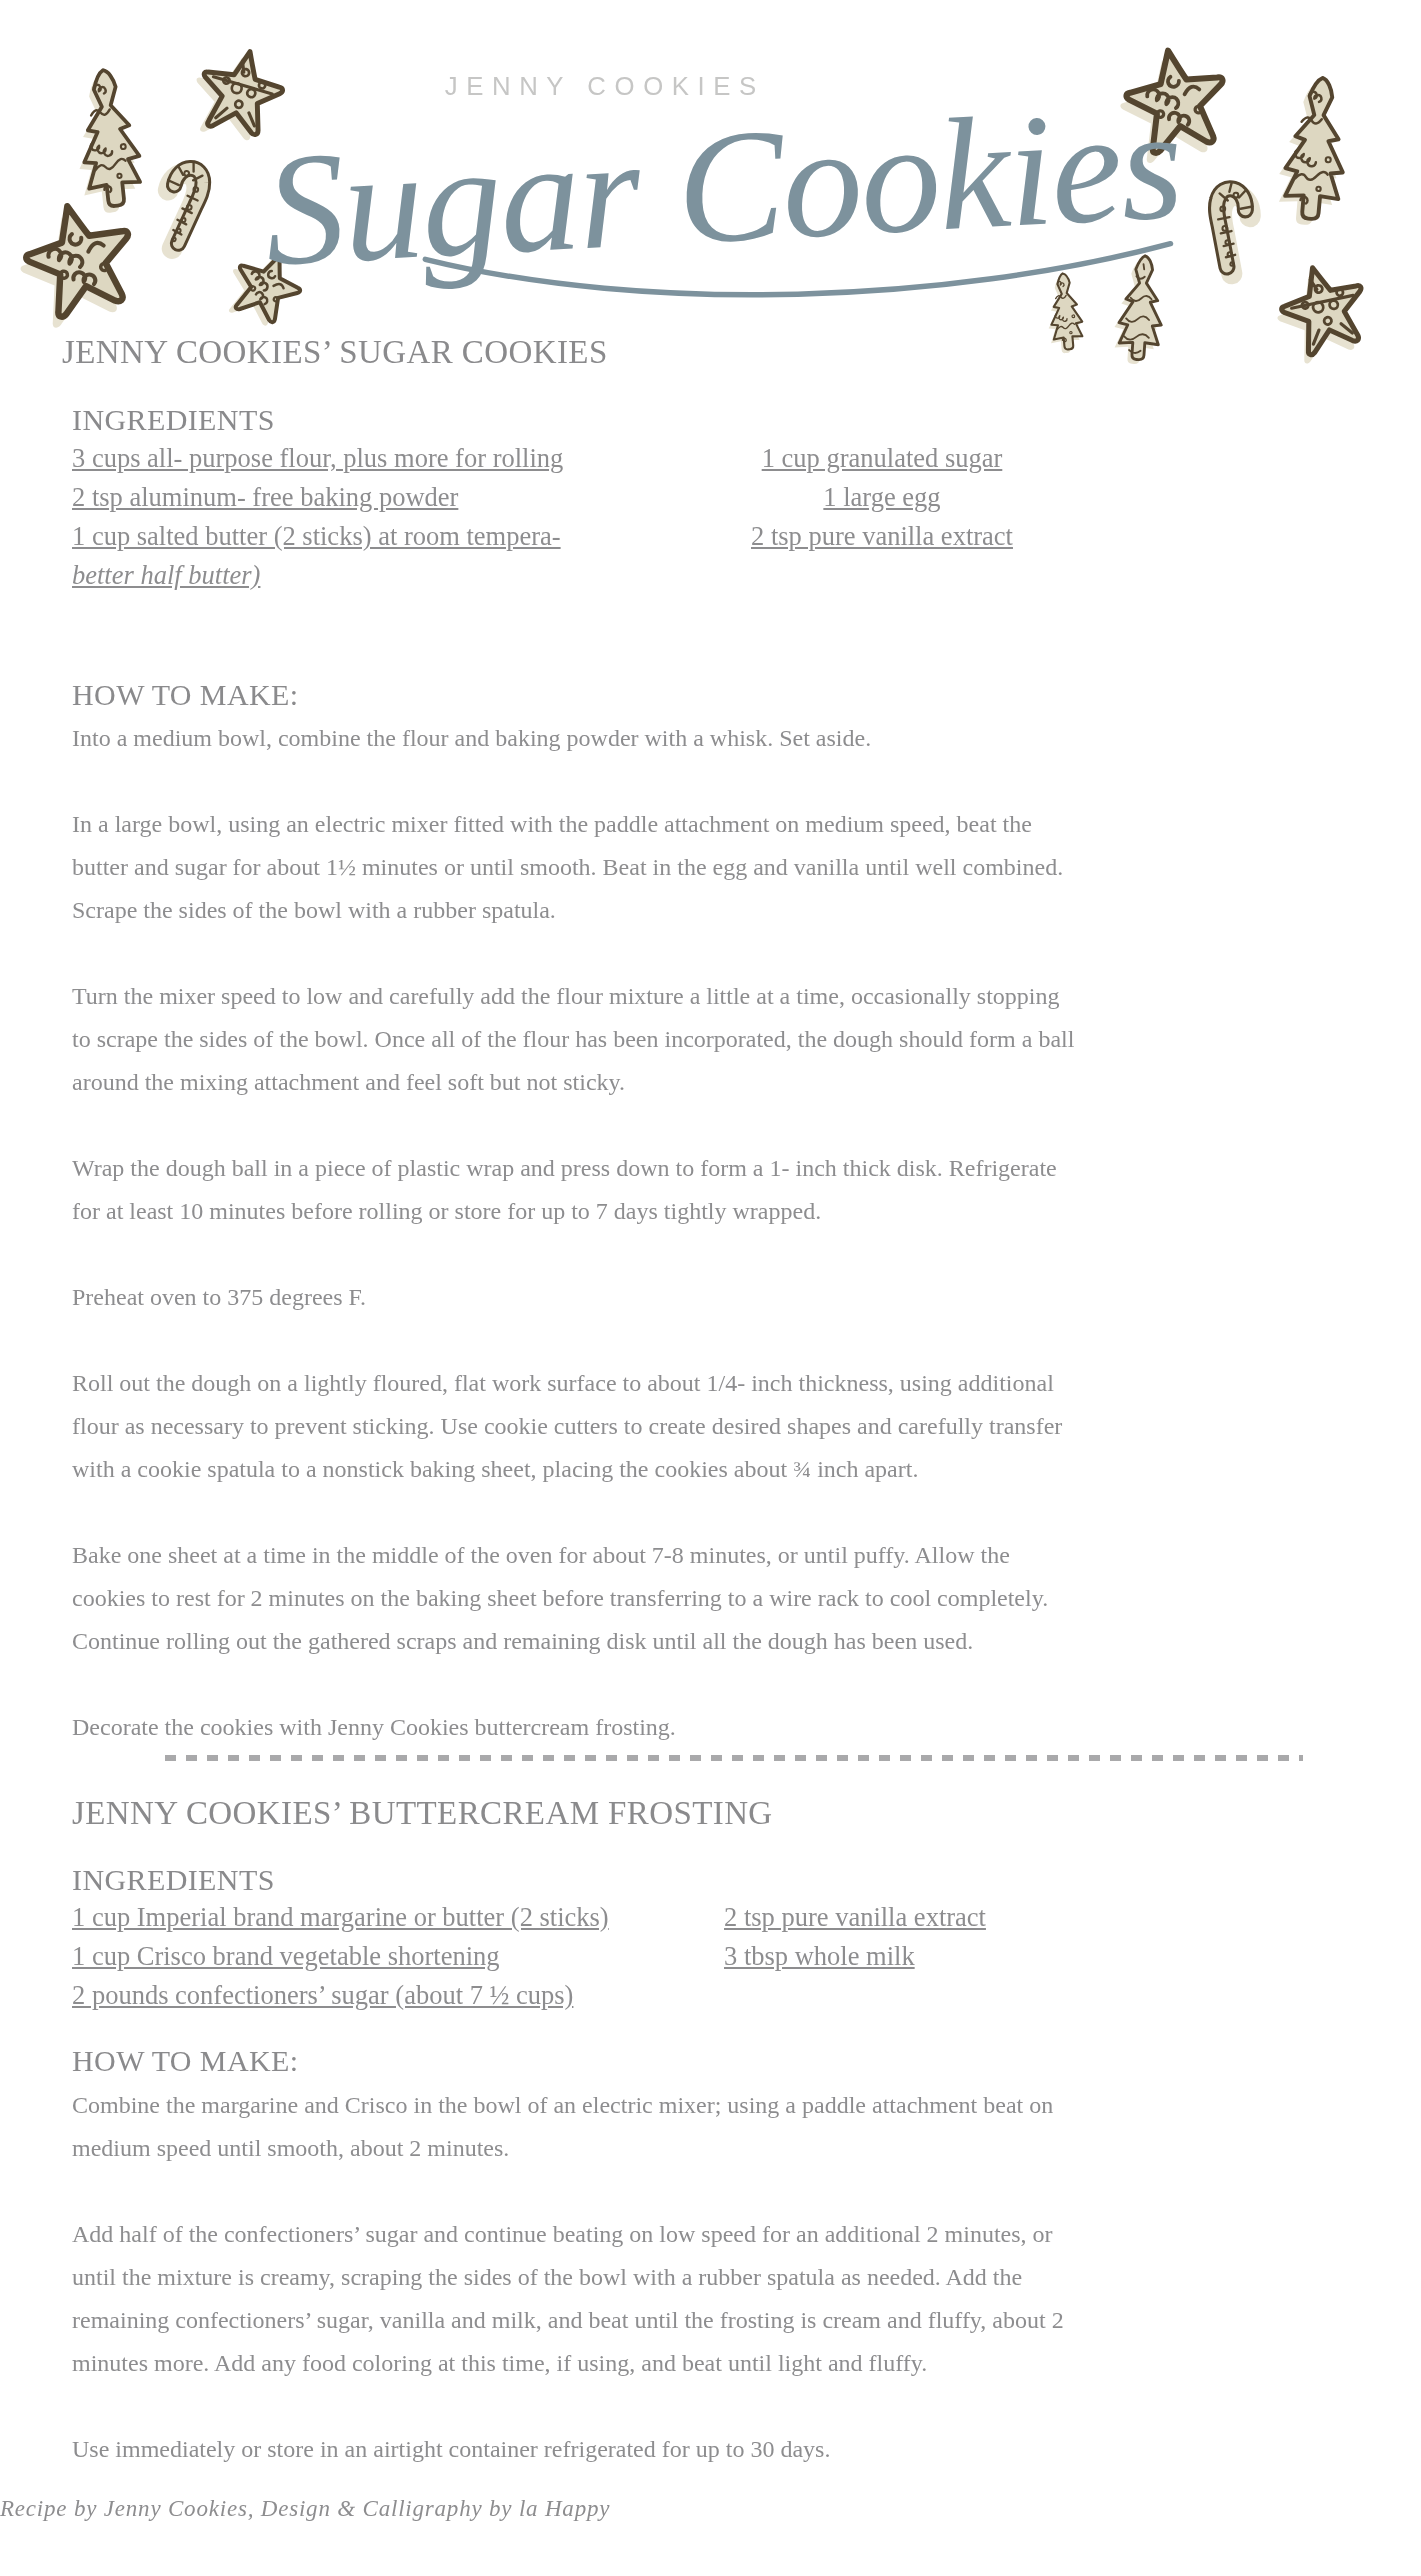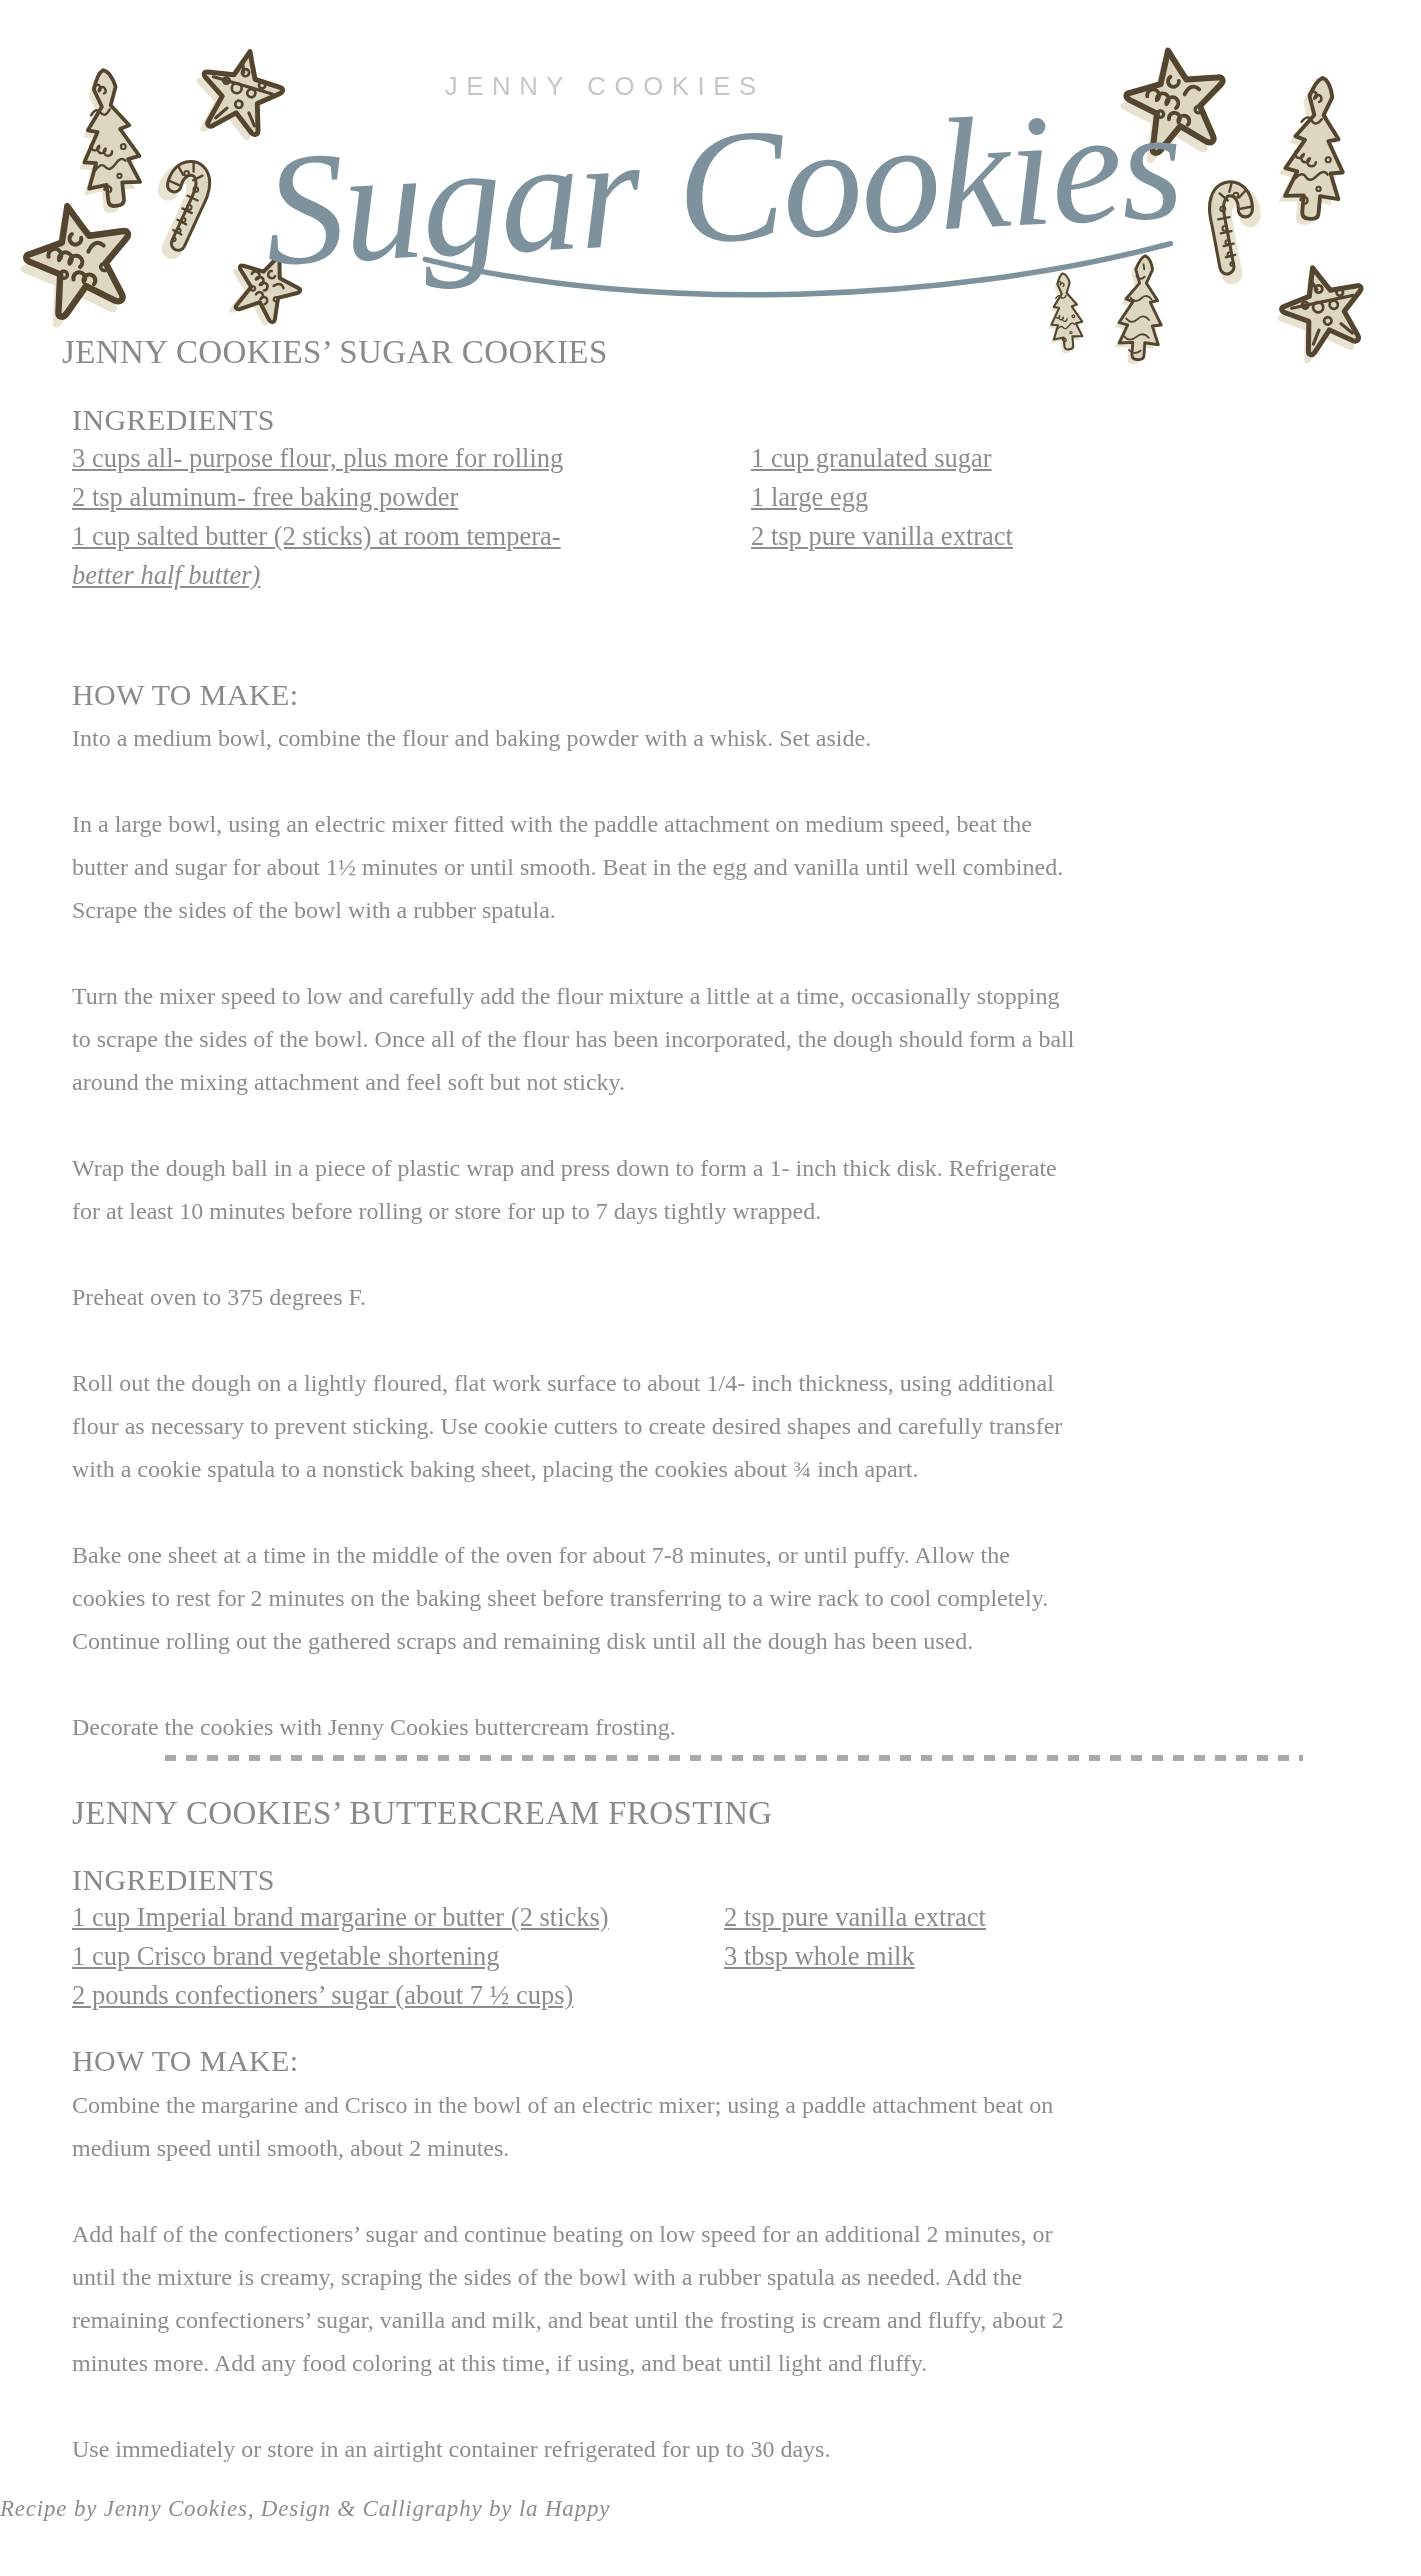--- a/index.html
+++ b/index.html
@@ -155,21 +155,21 @@
       <div class="ing-line"><span>3 cups all- purpose flour, plus more for rolling</span><span class="it"></span></div>
 
       <div class="ing-line"><span>2 tsp aluminum- free baking powder</span><span class="it"></span></div>
 
       <div class="ing-line"><span>1 cup salted butter (2 sticks) at room tempera-</span><span class="it"></span></div>
 
 
       <div class="ing-line"><span></span><span class="it">better half butter)</span></div>
     </div>
 
-  <div class="abs" style="left:751px;top:439px;">
+  <div class="abs" style="left:751px;top:439px;text-align:center;">
 
       <div class="ing-line"><span>1 cup granulated sugar</span><span class="it"></span></div>
 
       <div class="ing-line"><span>1 large egg</span><span class="it"></span></div>
 
       <div class="ing-line"><span>2 tsp pure vanilla extract</span><span class="it"></span></div>
 
     </div>
 
   <div class="abs h-sub" style="left:72px;top:678px;">HOW TO MAKE:</div>

